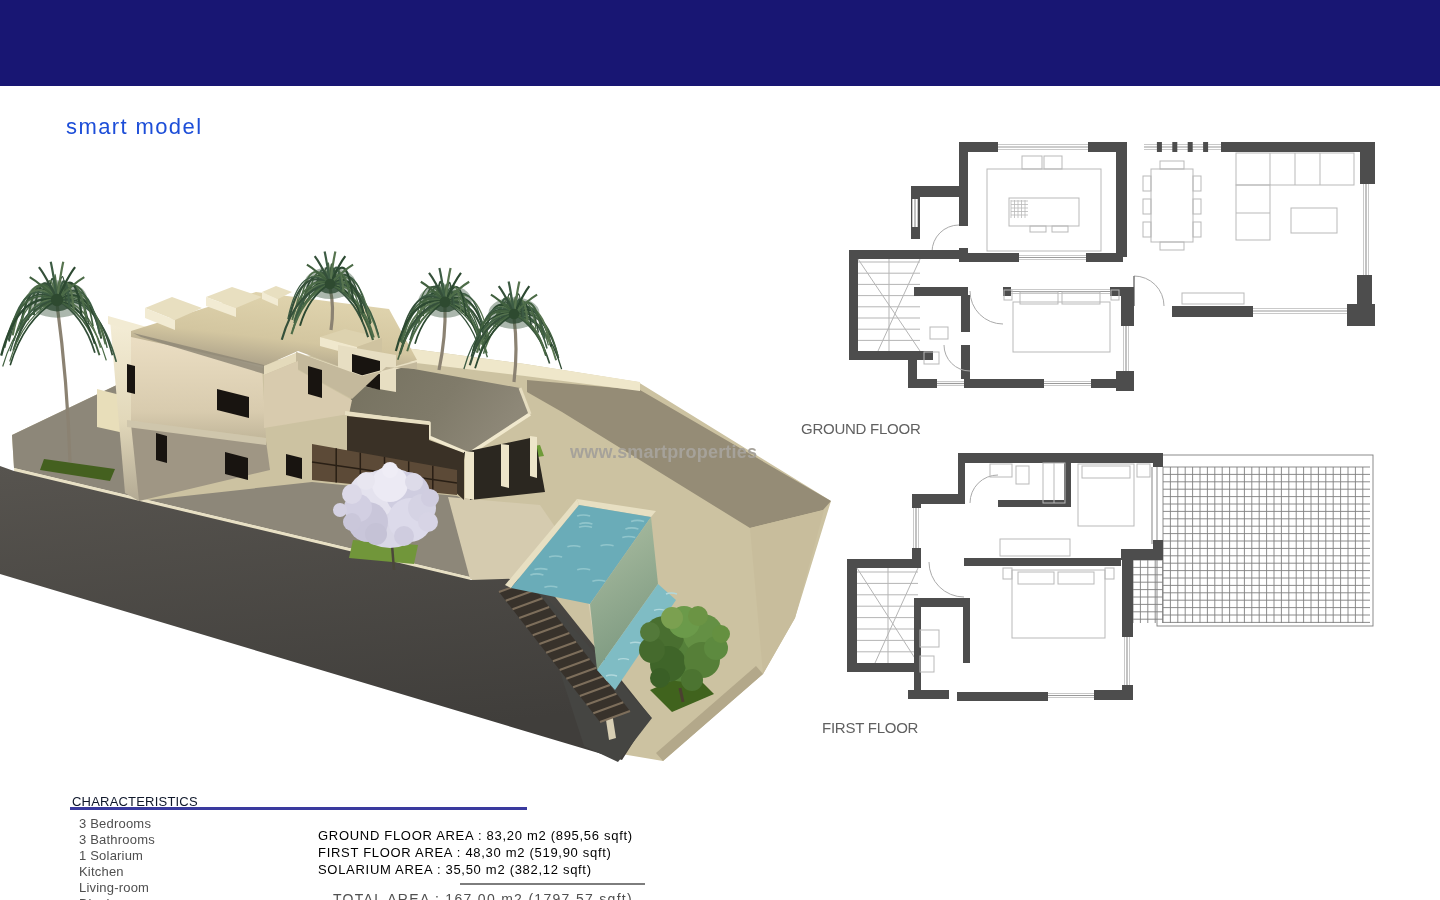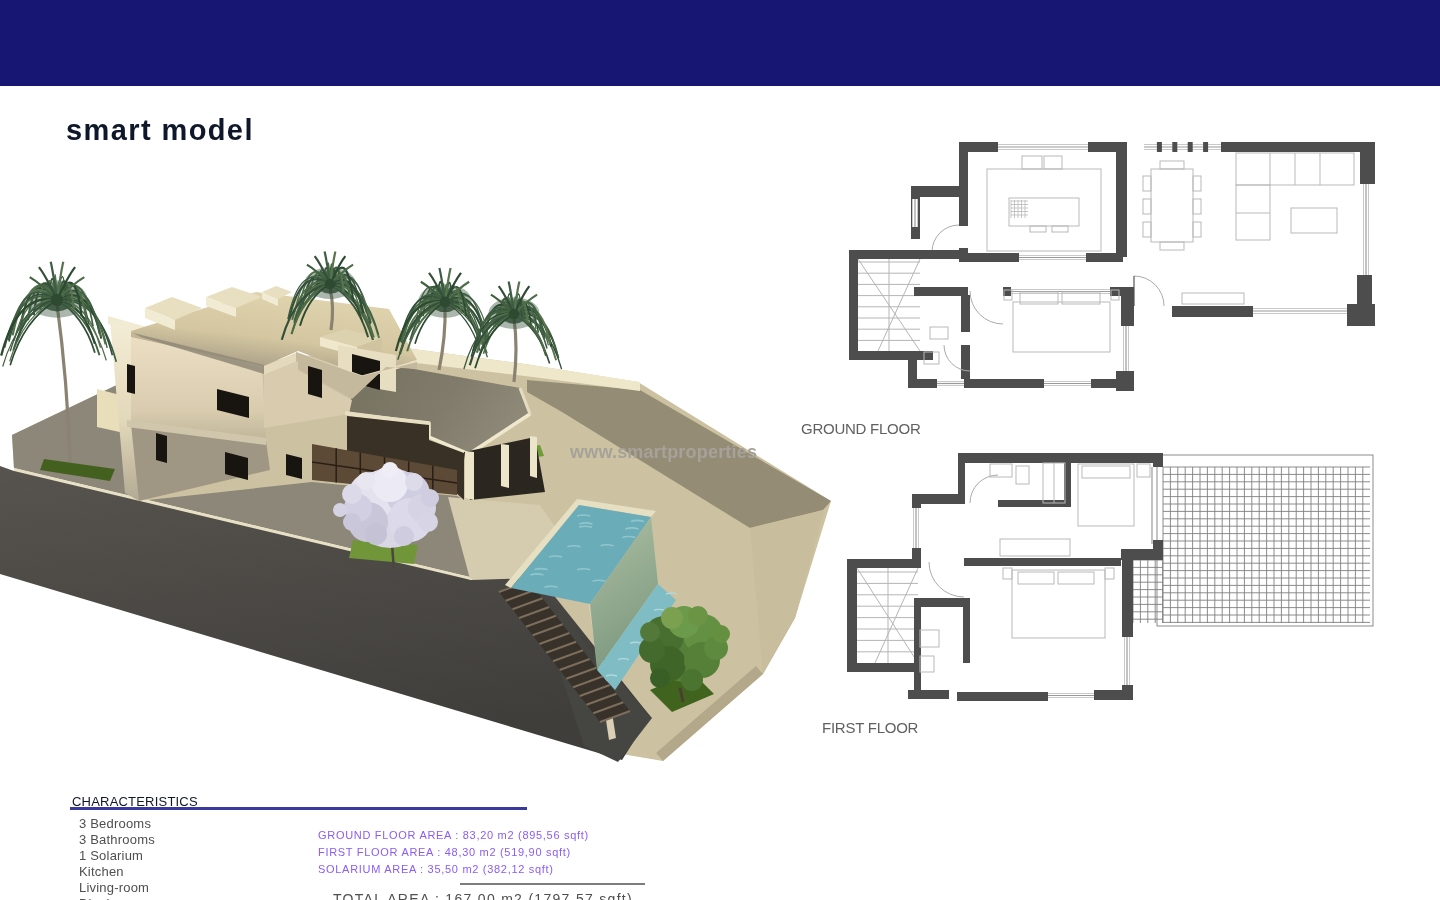--- a/index.html
+++ b/index.html
@@ -2,21 +2,21 @@
 <html><head><meta charset="utf-8">
 <style>
 html,body{margin:0;padding:0;width:1440px;height:900px;background:#ffffff;overflow:hidden}
 body{font-family:"Liberation Sans",sans-serif;position:relative}
 .abs{position:absolute}
 </style></head>
 <body>
 
 <div class="abs" style="left:0;top:0;width:1440px;height:86px;background:#181673"></div>
 
-<div class="abs" style="left:66px;top:114px;font-size:29px;font-weight:bold;letter-spacing:1.4px;color:#0f172a">smart model</div>
+<div class="abs" style="left:66px;top:114px;font-size:22px;font-weight:normal;letter-spacing:1.4px;color:#1d4ed8">smart model</div>
 
 <svg style="position:absolute;left:0;top:0" width="900" height="800" viewBox="0 0 900 800">
     <defs>
       <linearGradient id="roofg" x1="0.15" y1="1" x2="0.55" y2="0">
         <stop offset="0" stop-color="#968e7b"></stop>
         <stop offset="0.25" stop-color="#b4a98e"></stop>
         <stop offset="0.5" stop-color="#d3c6a0"></stop>
         <stop offset="1" stop-color="#e0d4ae"></stop>
       </linearGradient>
       <linearGradient id="wingg" x1="0" y1="0" x2="1" y2="0.35">
@@ -672,16 +672,16 @@
     <rect x="1105" y="568" width="9" height="11" fill="none" stroke="#b9b9b9" stroke-width="1"></rect>
     <text x="822" y="733" font-family="Liberation Sans, sans-serif" font-size="15" fill="#606060" letter-spacing="-0.25">FIRST FLOOR</text>
   </svg>
 
 <div class="abs" style="left:72px;top:794px;font-size:13px;color:#0f172a;letter-spacing:0.2px">CHARACTERISTICS</div>
 
 <div class="abs" style="left:70px;top:807px;width:457px;height:3px;background:#3a3a9e"></div>
 
 <div class="abs" style="left:79px;top:816px;font-size:13px;color:#4f4f4f;line-height:15.9px;letter-spacing:0.2px">3 Bedrooms<br>3 Bathrooms<br>1 Solarium<br>Kitchen<br>Living-room<br>Dinning-room</div>
 
-<div class="abs" style="left:318px;top:827px;font-size:11px;color:#8b5cf6;line-height:17px;letter-spacing:0.7px">GROUND FLOOR AREA : 83,20 m2 (895,56 sqft)<br>FIRST FLOOR AREA : 48,30 m2 (519,90 sqft)<br>SOLARIUM AREA : 35,50 m2 (382,12 sqft)</div>
+<div class="abs" style="left:318px;top:827px;font-size:13px;color:#000000;line-height:17px;letter-spacing:0.7px">GROUND FLOOR AREA : 83,20 m2 (895,56 sqft)<br>FIRST FLOOR AREA : 48,30 m2 (519,90 sqft)<br>SOLARIUM AREA : 35,50 m2 (382,12 sqft)</div>
 
 <div class="abs" style="left:460px;top:883px;width:185px;height:2px;background:#7d7d7d"></div>
 
 <div class="abs" style="left:333px;top:891px;font-size:14px;color:#4f4f4f;letter-spacing:1.3px">TOTAL AREA : 167,00 m2 (1797,57 sqft)</div>
 </body></html>

